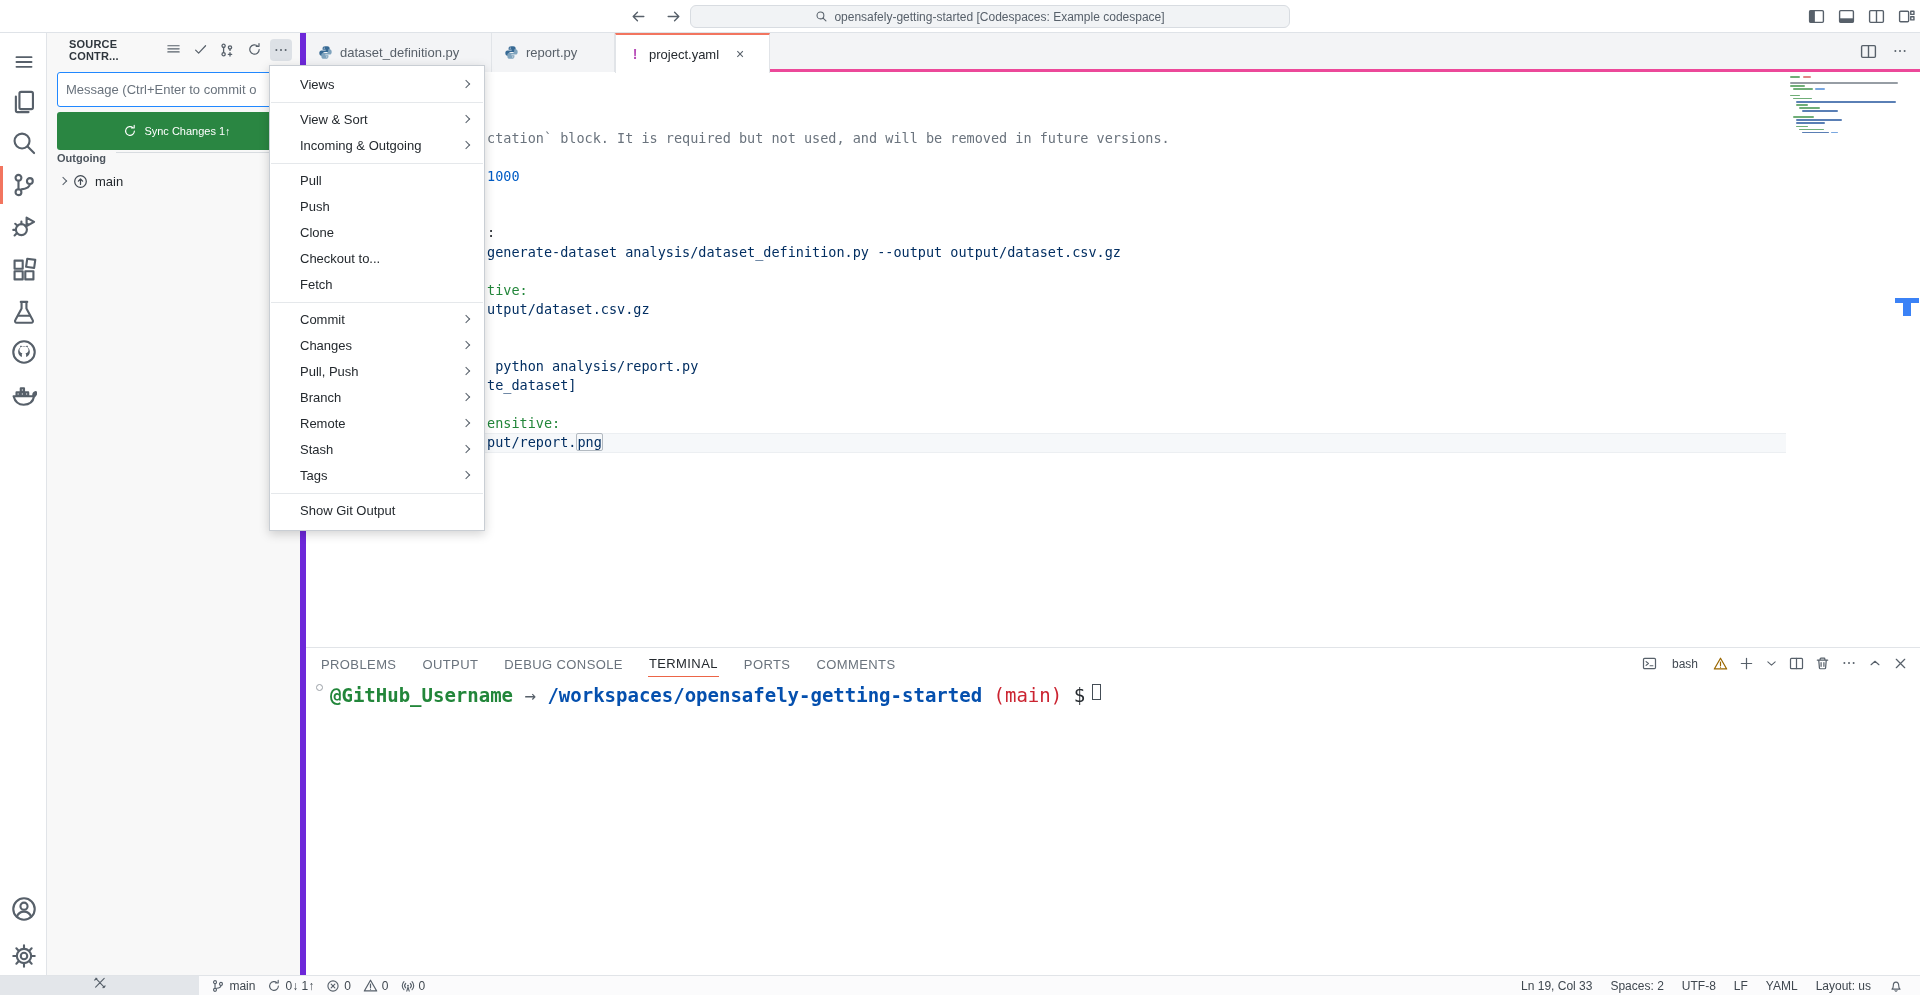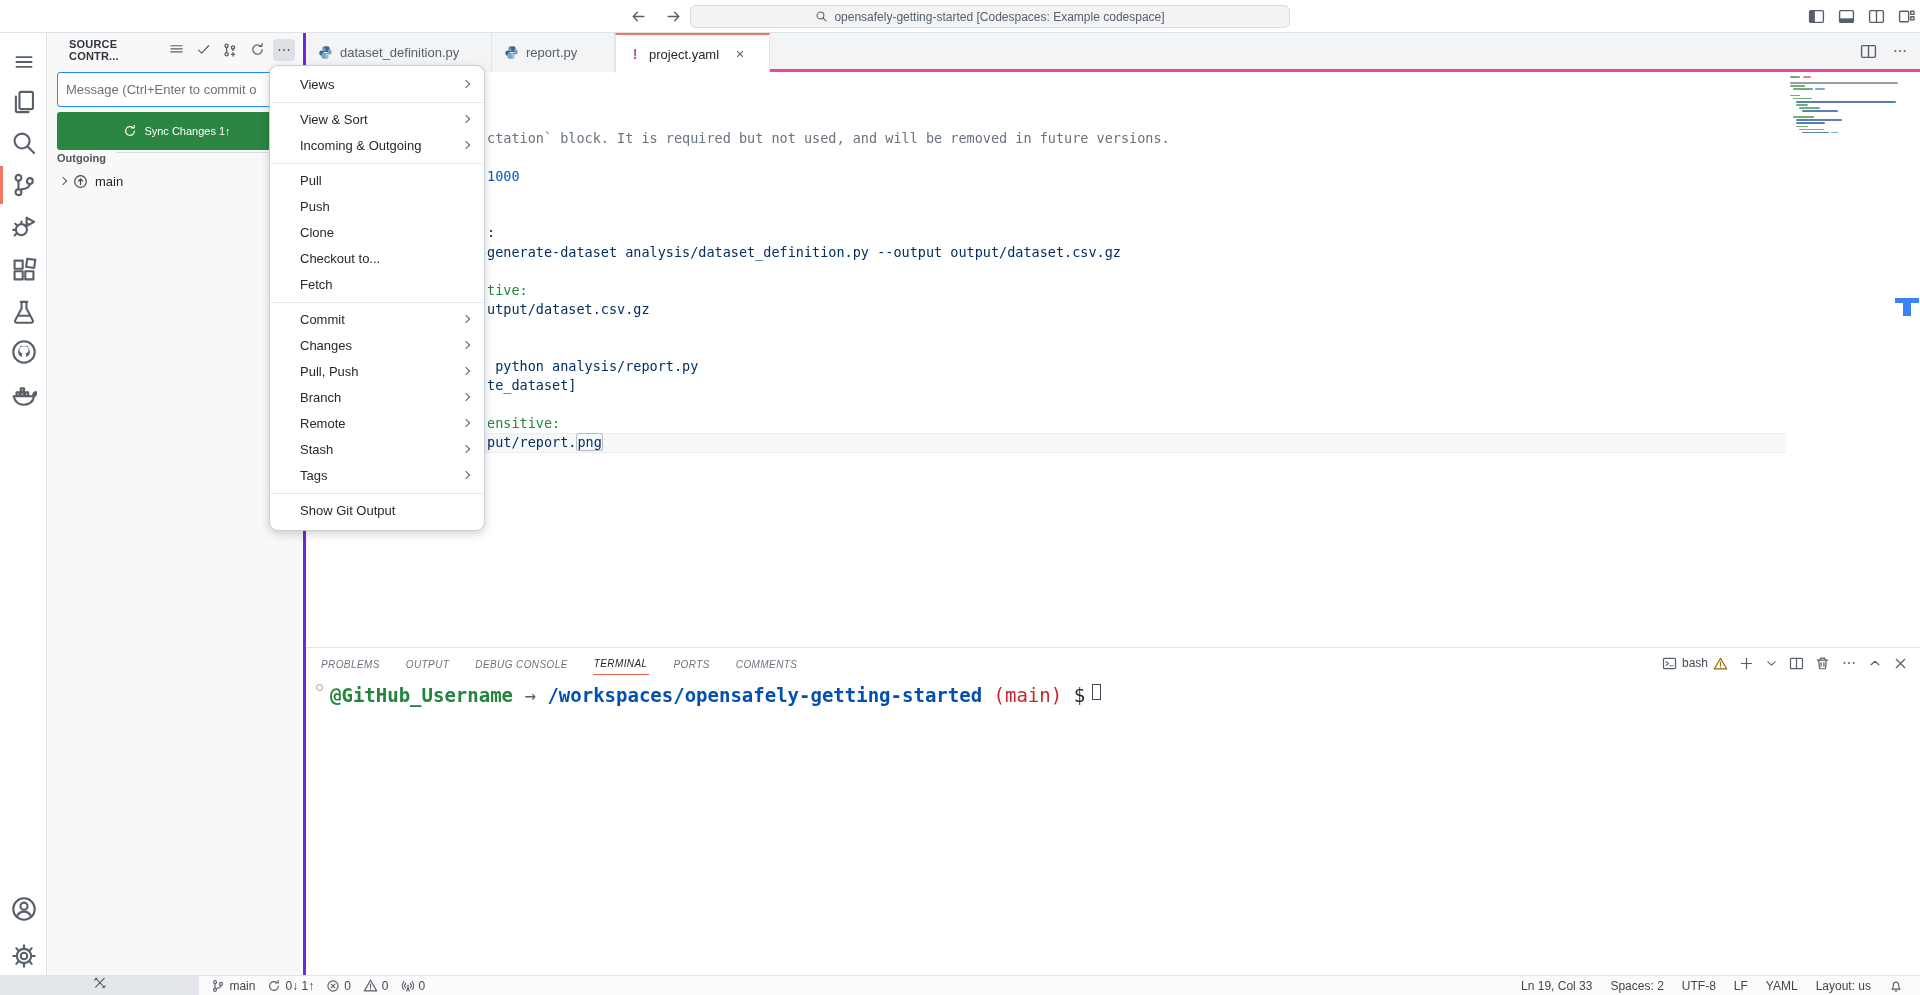--- a/index.html
+++ b/index.html
@@ -22,21 +22,21 @@
   
   #activitybar { position:absolute; left:0; top:33px; width:47px; height:942px; background:#fff;
     border-right:1px solid #e1e4e8; }
   .ab-item { position:absolute; left:0; width:47px; height:42px; display:flex; align-items:center;
     justify-content:center; color:#57606a; cursor:pointer; }
   .ab-item.active { color:#24292e; }
   .ab-item.active::before { content:""; position:absolute; left:0; top:2px; bottom:2px; width:3px; background:#f2755f; }
 
   
   #sidebar { position:absolute; left:47px; top:33px; width:259px; height:942px; background:#f8f8f8;
-    border-right:3px solid #6d28d9; }
+    border-right:6px solid #6d28d9; }
   #scm-header { position:absolute; left:0; top:0; width:100%; height:33px; display:flex; align-items:center; }
   #scm-title { margin-left:22px; font-size:11px; font-weight:700; color:#2f363d; letter-spacing:.2px; }
   #scm-actions { margin-left:auto; margin-right:8px; display:flex; gap:5px; align-items:center; }
   .scm-act { width:22px; height:22px; border-radius:4px; display:flex; align-items:center; justify-content:center; color:#57606a; }
   .scm-act.active { background:#dde1e6; }
   #commit-input { position:absolute; left:10px; top:39px; width:240px; height:35px; background:#fff;
     border:1.5px solid #2188ff; border-radius:3px; font-size:13px; color:#424a53; padding:12px 8px;
     font-family:"Liberation Sans", sans-serif; }
   #commit-input::placeholder { color:#6a737d; }
   #sync-btn { position:absolute; left:10px; top:79px; width:240px; height:38px; background:#2a8642;
@@ -75,24 +75,24 @@
   .mm-row { position:relative; height:3.1px; }
   .mm-seg { position:absolute; top:0; height:1.8px; border-radius:1px; }
   #overview-marker { position:absolute; left:1589px; top:226px; width:24px; height:18px; }
   #overview-marker .h { position:absolute; left:0; top:0; width:24px; height:5px; background:#3b82f6; }
   #overview-marker .v { position:absolute; left:8px; top:5px; width:8px; height:13px; background:#3b82f6; }
 
   
   #panel { position:absolute; left:306px; top:647px; width:1614px; height:328px; background:#fff;
     border-top:1px solid #e1e4e8; }
   #panel-tabs { position:absolute; left:14px; top:0; height:30px; display:flex; gap:24px; align-items:center; }
-  .ptab { font-size:10px; letter-spacing:.4px; color:#6a737d; padding:7px 1px 5px; cursor:pointer;font-style:italic; }
+  .ptab { font-size:13px; letter-spacing:.4px; color:#6a737d; padding:7px 1px 5px; cursor:pointer; }
   .ptab.active { color:#24292e; border-bottom:1.5px solid #ec6547; }
   #panel-controls { position:absolute; right:12px; top:0; height:30px; display:flex; gap:11px; align-items:center; }
-  #shell-group { display:flex; align-items:center; gap:5px; font-size:12px; color:#424a53; }
+  #shell-group { display:flex; align-items:flex-end; gap:15px; font-size:12px; color:#424a53; }
   .warn { color:#9a6700; }
   #term-line { position:absolute; left:10px; top:36px; height:18px; display:flex; align-items:flex-start;
     font-size:19px; white-space:pre; }
   #term-decoration { width:7px; height:7px; border:1px solid #9aa0a6; border-radius:50%; margin-right:7px; }
   .t-user { color:#22863a; font-weight:700; }
   .t-arrow { color:#57606a; }
   .t-path { color:#0550ae; font-weight:700; }
   .t-branch { color:#cb2431; }
   .t-dollar { color:#24292e; }
   #term-cursor { width:9px; height:16px; border:1.5px solid #444d56; margin-left:7px; }
@@ -100,21 +100,21 @@
   
   #statusbar { position:absolute; left:0; top:975px; width:1920px; height:20px; background:#fbfbfc;
     border-top:1px solid #e1e4e8; display:flex; align-items:center; font-size:12px; color:#3f474f; }
   .sb-item { display:flex; align-items:center; gap:4px; height:20px; padding:0 6px; cursor:pointer; white-space:nowrap; }
   .sb-item.remote { background:#e3e6ea; padding:0 9px; margin-right:6px;flex-direction:column; }
   #status-right { margin-left:auto; display:flex; align-items:center; padding-right:8px; }
   #status-right .sb-item { padding:0 9px; }
 
   
   #menu { position:absolute; left:269px; top:65px; width:216px; background:#fff;
-    border:1px solid #c9ced4; border-radius:9px; box-shadow:0 3px 10px rgba(0,0,0,.18);
+    border:1px solid #c9ced4; border-radius:0; box-shadow:0 3px 10px rgba(0,0,0,.18);
     padding:6px 0; z-index:50; }
   .menu-item { position:relative; height:26px; line-height:26px; padding-left:30px; font-size:13px;
     color:#24292e; cursor:pointer; }
   .menu-sep { height:1px; background:#e5e8eb; margin:4px 1px; }
   .submenu-arrow { position:absolute; right:15px; top:9px; width:6px; height:6px;
     border-right:1.4px solid #57606a; border-bottom:1.4px solid #57606a; transform:rotate(-45deg); }
   .chev { width:6px; height:6px; border-right:1.4px solid #57606a; border-bottom:1.4px solid #57606a;
     transform:rotate(-45deg); display:inline-block; }
 </style>
 </head>

